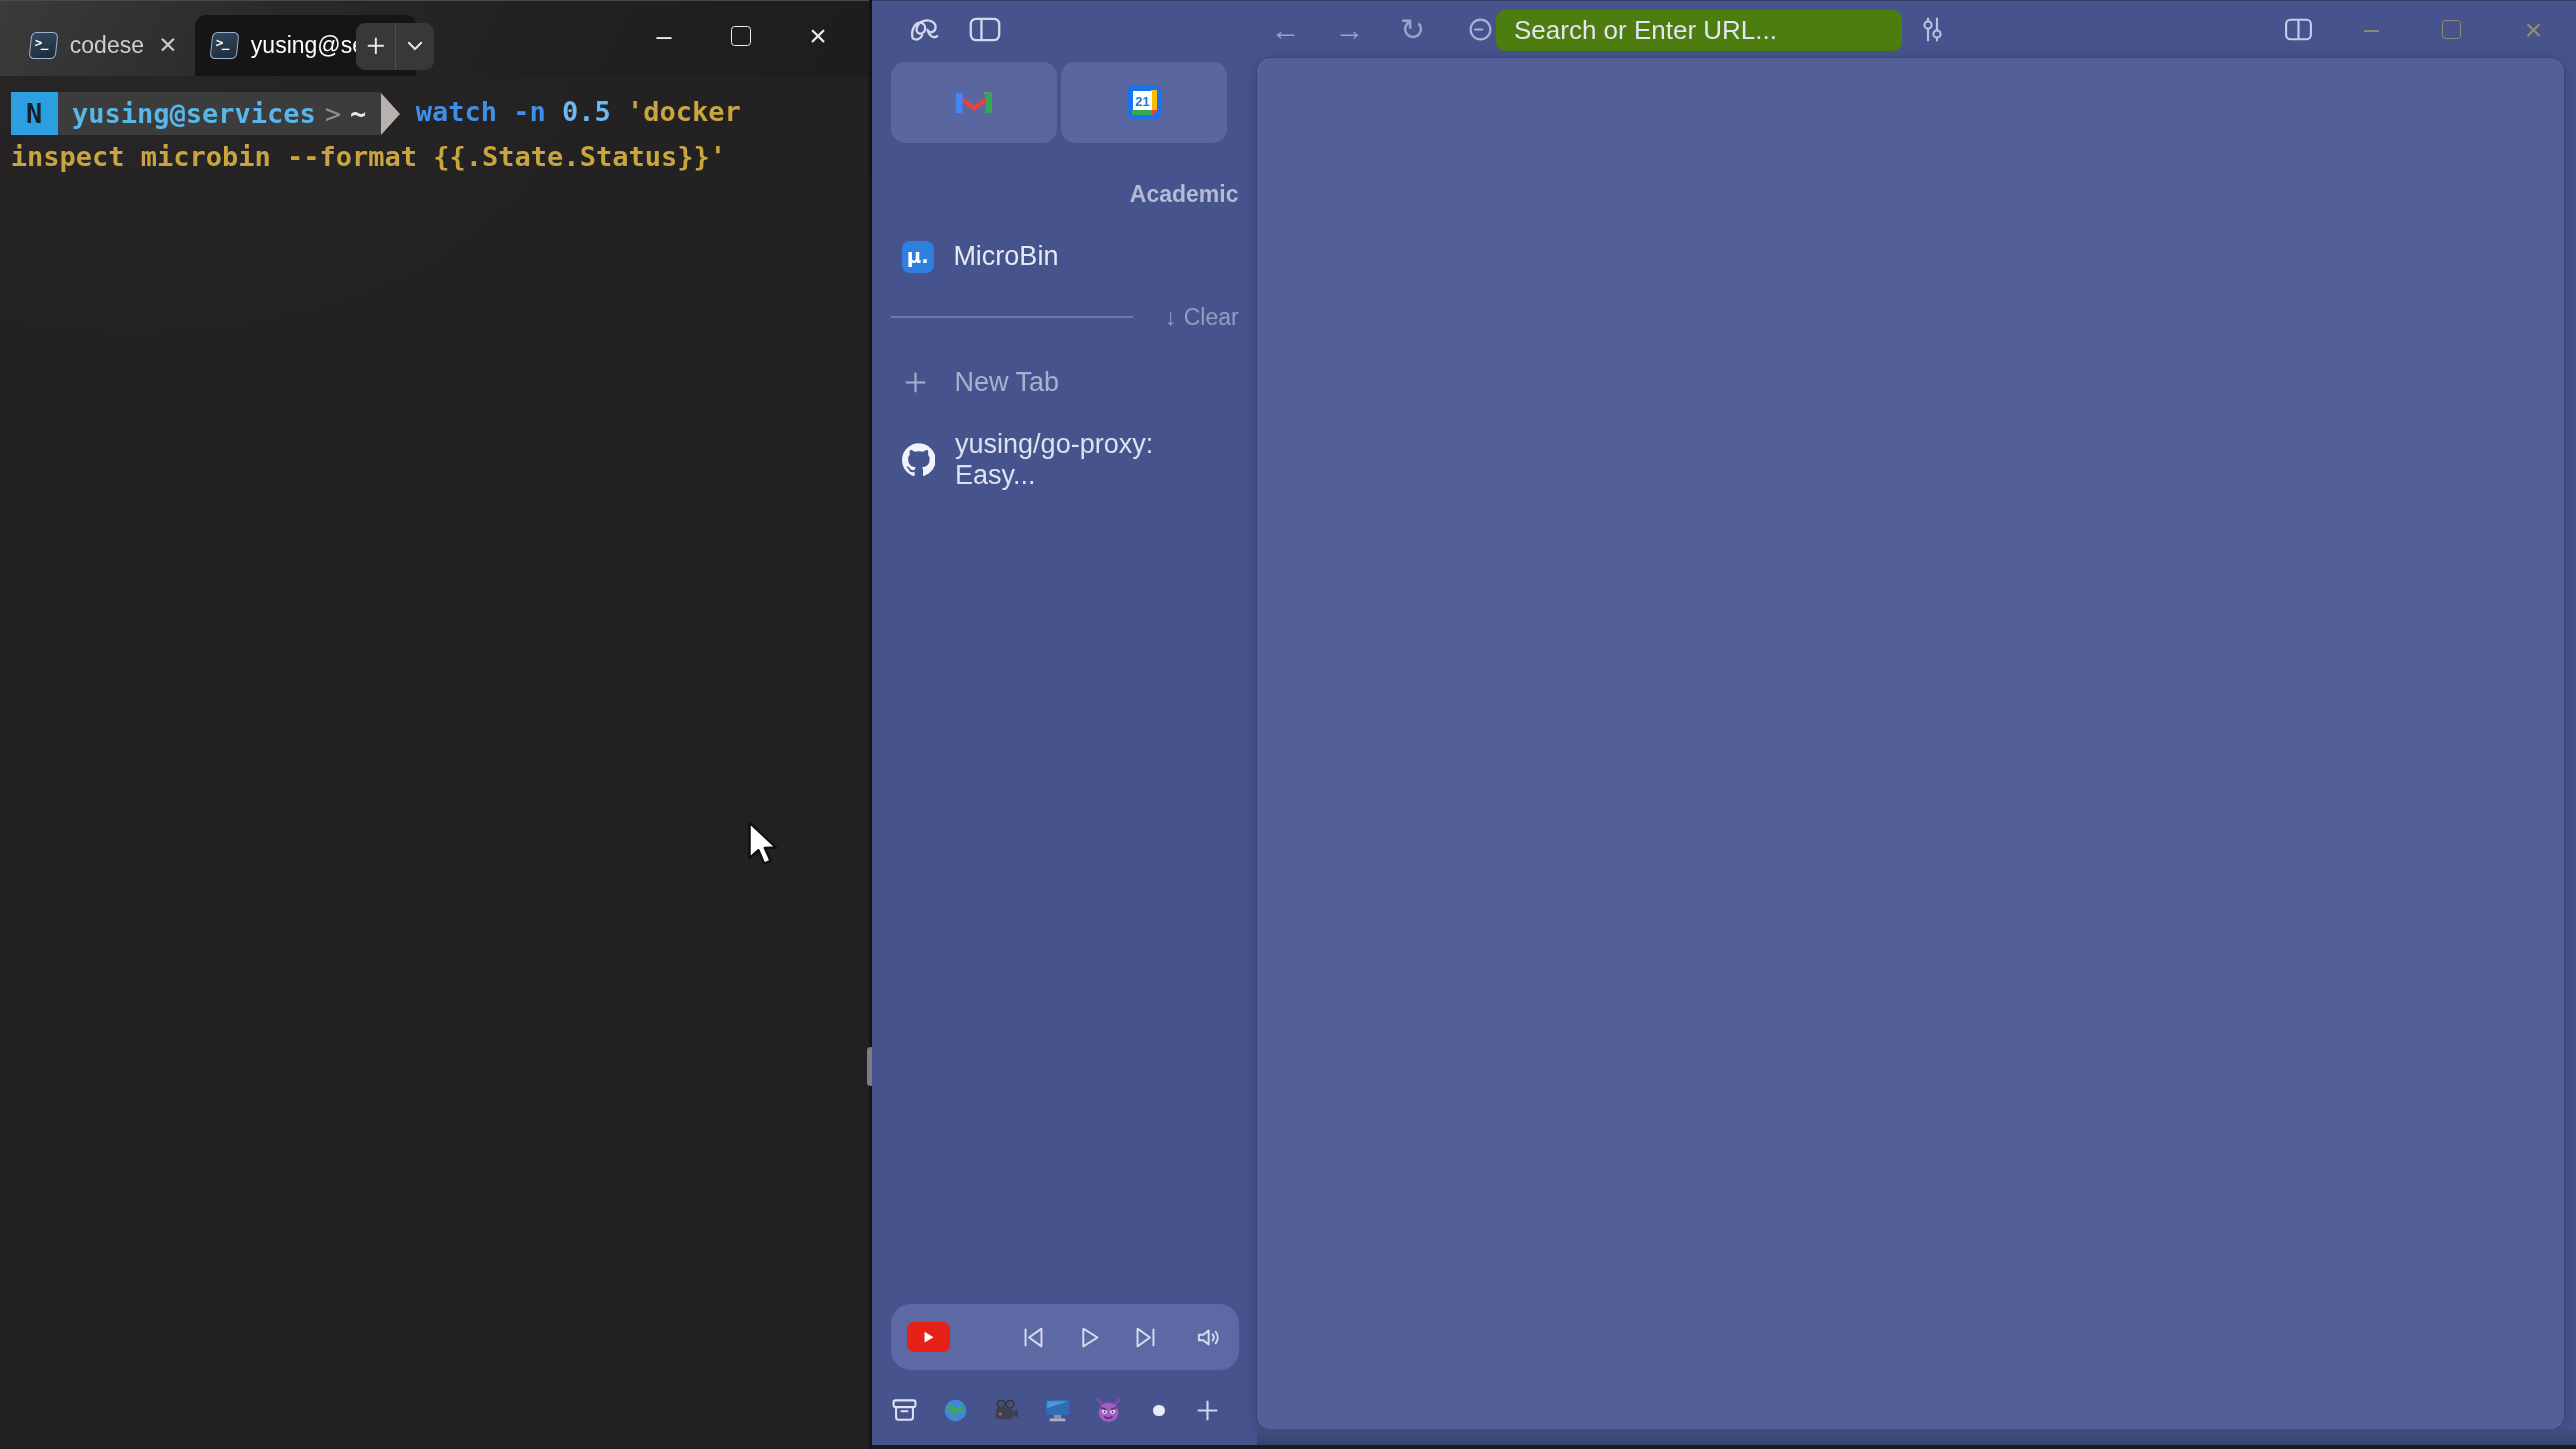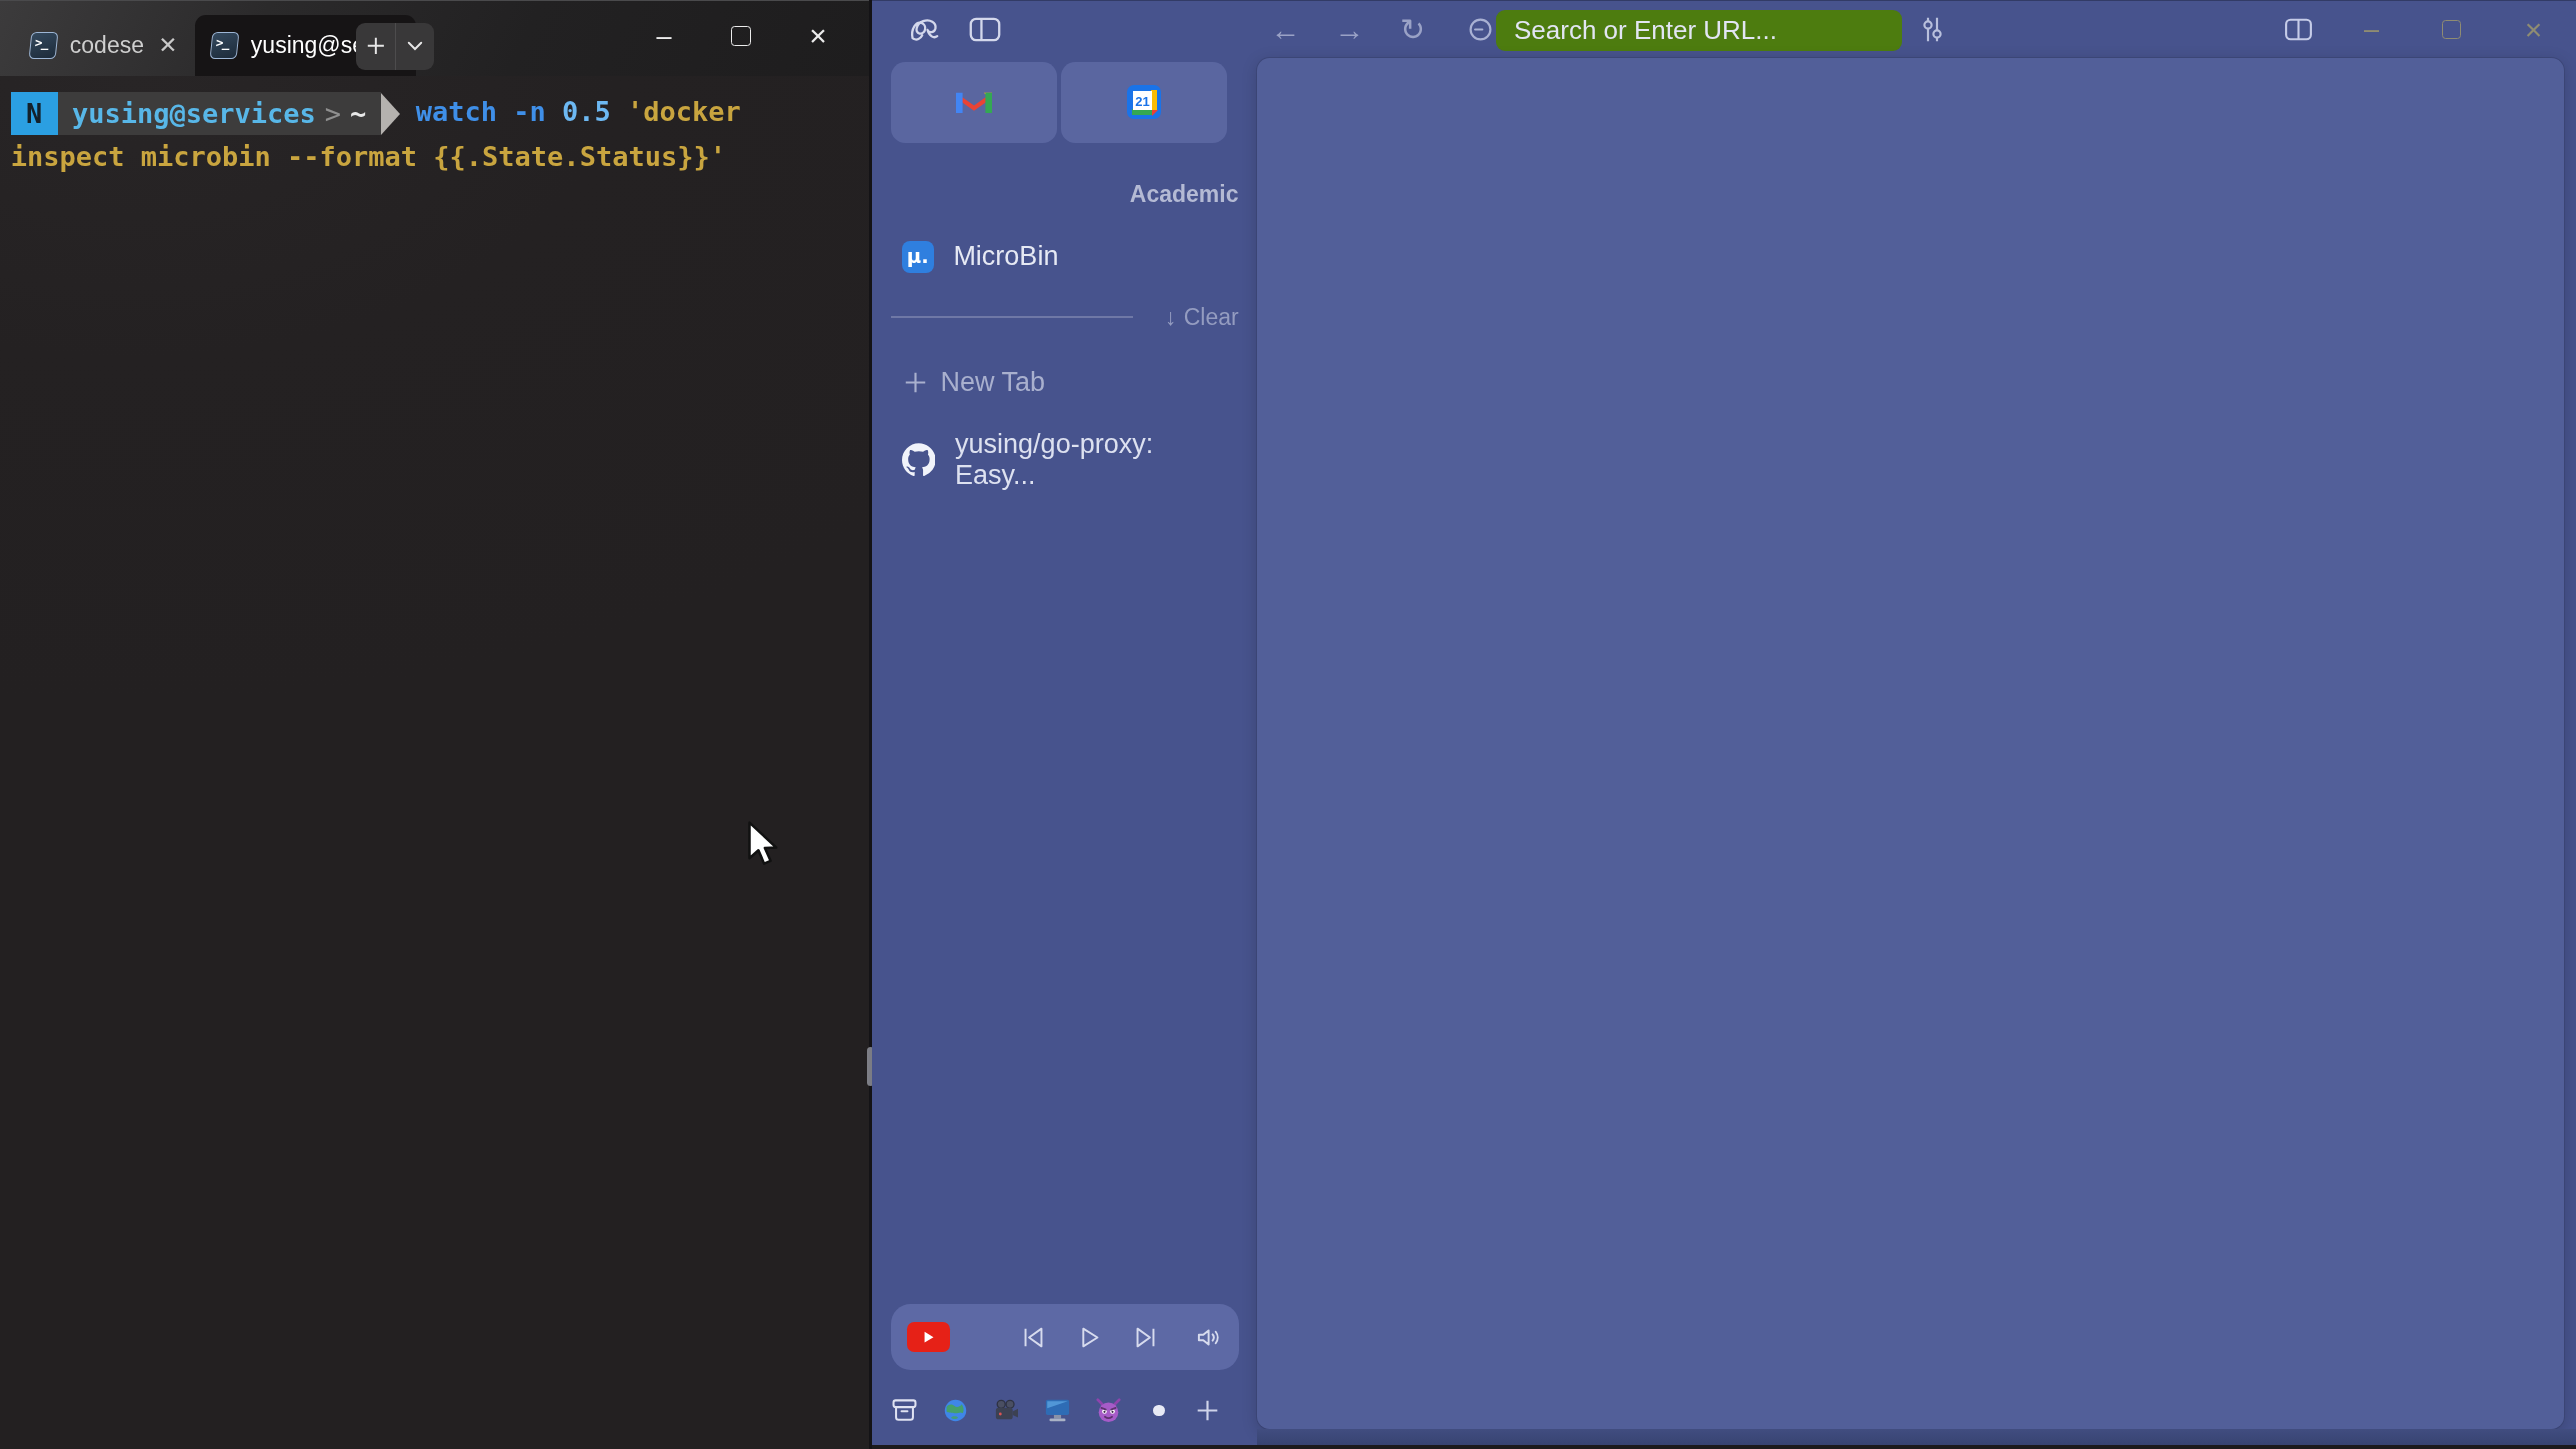--- a/index.html
+++ b/index.html
@@ -74,21 +74,21 @@
   .section-label { margin:38px 0 0 14.3px; font-size:23px; font-weight:700; color:#b4bad4;text-align:right; }
   .tab-row { display:flex; align-items:center; gap:19.7px; height:55px; margin-top:21.5px;
       padding-left:10.7px; border-radius:10.7px; font-size:27px; color:#e6e9f4; }
   .microbin-ico { width:32px; height:32px; border-radius:8px; background:#2f7fdf; color:#fff;
       display:flex; align-items:center; justify-content:center;
       font:700 19.7px/1 "DejaVu Sans", sans-serif; }
   .clear-row { display:flex; align-items:center; margin-top:19.7px; }
   .clear-row .line { flex:0 0 242px; height:1.8px; background:rgba(255,255,255,.22); }
   .clear-btn { margin-left:32px; display:flex; align-items:center; gap:7.2px;
       color:#949cc0; font-size:23px; }
-  .newtab-row { display:flex; align-items:center; gap:14px; height:54px; margin-top:25px;
+  .newtab-row { display:flex; align-items:center; gap:28px; height:54px; margin-top:25px;
       padding-left:12.5px; color:#a9b0ce; font-size:27px; }
   .gh-row { margin-top:23px; color:#dde1f0; }
   .gh-ico { width:34px; height:34px; }
 
   .media-pill { position:absolute; left:19px; right:12.5px; bottom:79px; height:66px;
       background:#5d69a5; border-radius:19.7px; display:flex; align-items:center; padding:0 16px; }
   .yt-badge { width:43px; height:30px; background:#e62117; border-radius:7.2px;
       display:flex; align-items:center; justify-content:center; }
   .media-ctr { display:flex; gap:29px; margin-left:70px; align-items:center; }
   .media-btn { width:27px; height:27px; display:flex; align-items:center; justify-content:center; }

